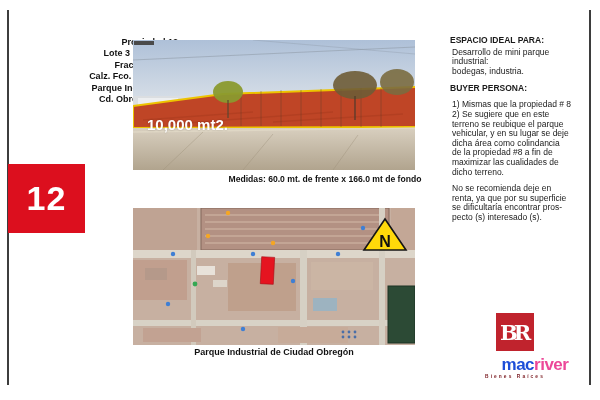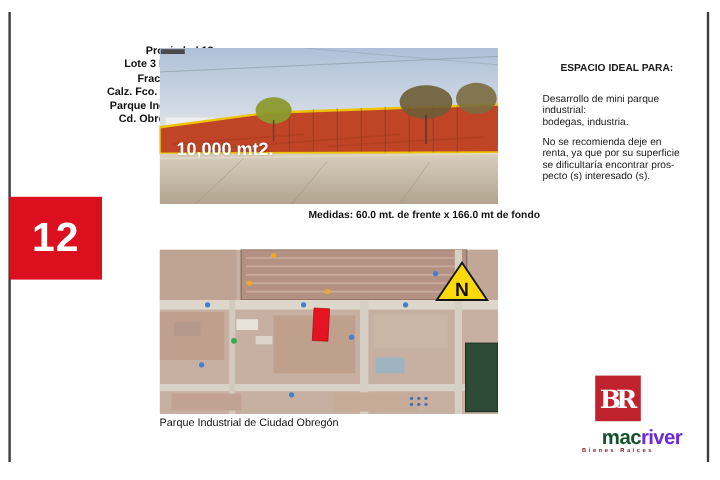--- a/index.html
+++ b/index.html
@@ -17,43 +17,43 @@
   .prop-box{position:absolute;left:8px;top:164px;width:77px;height:69px;background:#dc0f1e;
             display:flex;align-items:center;justify-content:center;}
   .prop-box span{color:#fff;font-size:34px;font-weight:700;letter-spacing:1px;}
 
   
   .photo{position:absolute;left:133px;top:40px;width:234px;height:130px;}
   .photo svg{display:block;}
   .area-label{position:absolute;left:14px;top:76px;color:#ffffff;font-size:15px;font-weight:700;
               text-shadow:0 0 2px rgba(0,0,0,.25);}
 
-  .medidas{position:absolute;left:200px;top:174px;width:250px;text-align:right;
+  .medidas{position:absolute;left:200px;top:174px;width:250px;text-align:center;
            font-size:8.6px;font-weight:700;color:#111;}
 
   
   .map{position:absolute;left:133px;top:208px;width:282px;height:137px;}
-  .map-caption{position:absolute;left:133px;top:347px;width:282px;text-align:left;
-               font-size:9px;font-weight:400;color:#111;}
+  .map-caption{position:absolute;left:133px;top:347px;width:282px;text-align:center;
+               font-size:9px;font-weight:700;color:#111;}
 
   
   .right-col{position:absolute;left:450px;top:36px;width:128px;font-size:8.5px;line-height:9.6px;}
   .section{margin-bottom:7px;}
-  .section h3{margin:16px;font-size:8.5px;line-height:9.8px;font-weight:700;text-align:center;}
+  .section h3{margin:0;font-size:8.5px;line-height:9.8px;font-weight:700;}
   .section p{margin:2px;white-space:pre-line;}
 
   
   .logo{position:absolute;left:452px;top:308px;width:126px;text-align:center;}
   .logo-square{width:38px;height:38px;background:#c0232d;margin:5px auto;
                display:flex;align-items:center;justify-content:center;}
   .logo-square span{font-family:"DejaVu Serif",serif;color:#fff;font-size:21px;
                     font-weight:700;letter-spacing:-4px;padding-right:3px;}
   .brand{margin-top:1px;font-size:17px;font-weight:700;letter-spacing:-0.5px;line-height:18px;}
-  .brand .mac{color:#14532d;margin-left:40px;}
-  .brand .river{color:#6d28d9;}
+  .brand .mac{color:#1d4ed8;margin-left:40px;}
+  .brand .river{color:#ec4899;}
   .tagline{font-size:4.8px;font-weight:700;letter-spacing:2.1px;color:#7a1a20;margin-top:0px;}
 </style>
 </head>
 <body>
 
 <div class="page">
 
   <div class="edge-line left"></div>
   <div class="edge-line right"></div>
 
@@ -194,22 +194,31 @@
   <div class="map-caption">Parque Industrial de Ciudad Obregón</div>
 
   <div class="right-col">
     <div class="section">
       <h3>ESPACIO IDEAL PARA:</h3>
       <p>Desarrollo de mini parque
 industrial:
 bodegas, industria.</p>
     </div>
     <div class="section">
-    </div>
-    <div class="section">
+      <h3>BUYER PERSONA:</h3>
+    </div>
+    <div class="section">
+      <p>1) Mismas que la propiedad # 8
+2) Se sugiere que en este
+terreno se reubique el parque
+vehicular, y en su lugar se deje
+dicha área como colindancia
+de la propiedad #8 a fin de
+maximizar las cualidades de
+dicho terreno.</p>
     </div>
     <div class="section">
       <p>No se recomienda deje en
 renta, ya que por su superficie
 se dificultaría encontrar pros-
 pecto (s) interesado (s).</p>
     </div>
   </div>
 
   <div class="logo">

